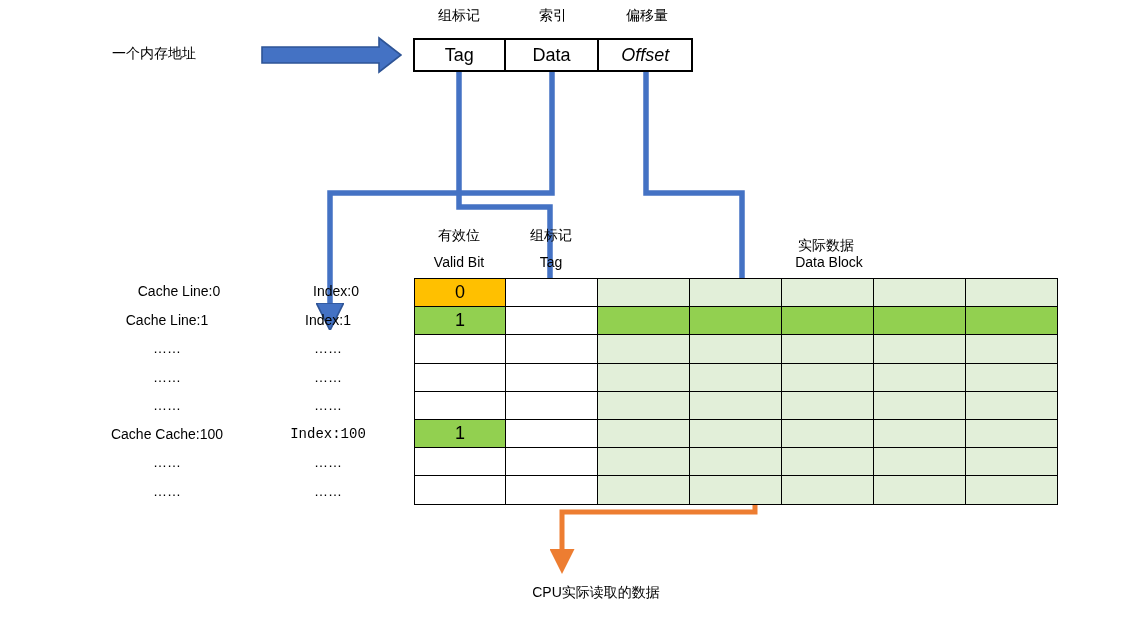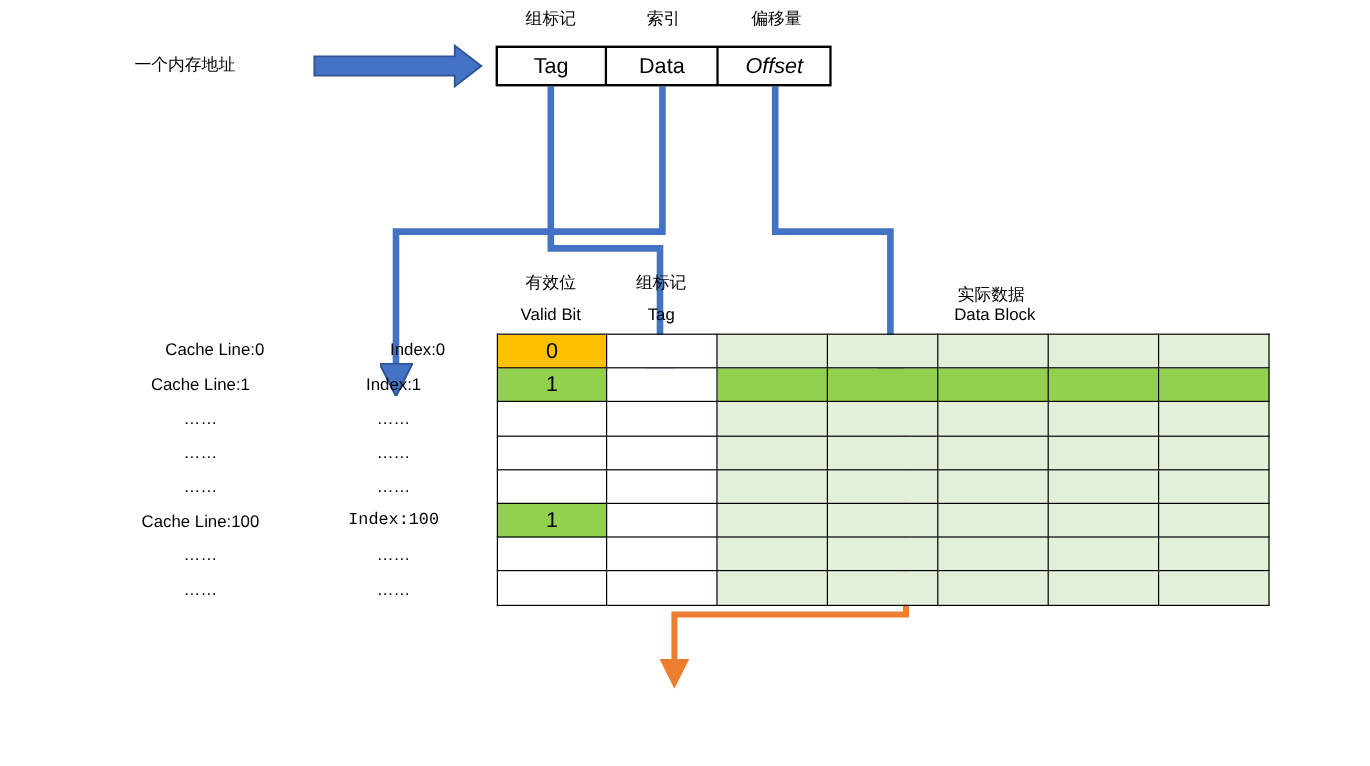--- a/index.html
+++ b/index.html
@@ -133,26 +133,26 @@
 
   <div class="lbl c" style="left:826px; top:238px;text-align:center;">实际数据</div>
   <div class="lbl c" style="left:806px; top:255px;margin-left:23px;">Data Block</div>
 
   <div id="line-labels">
       <div class="lbl c" style="left: 179px; top: 284px;">Cache Line:0</div>
       <div class="lbl c" style="left: 167px; top: 312.5px;">Cache Line:1</div>
       <div class="lbl c" style="left: 167px; top: 341px;">……</div>
       <div class="lbl c" style="left: 167px; top: 369.5px;">……</div>
       <div class="lbl c" style="left: 167px; top: 398px;">……</div>
-      <div class="lbl c" style="left: 167px; top: 426.5px;">Cache Line:100</div>
+      <div class="lbl c" style="left: 167px; top: 426.5px;">Cache Cache:100</div>
       <div class="lbl c" style="left: 167px; top: 455px;">……</div>
       <div class="lbl c" style="left: 167px; top: 483.5px;">……</div>
     </div>
   <div id="index-labels">
-      <div class="lbl c" style="left: 348px; top: 284px;">Index:0</div>
+      <div class="lbl c" style="left: 336px; top: 284px;">Index:0</div>
       <div class="lbl c" style="left: 328px; top: 312.5px; text-align: right;">Index:1</div>
       <div class="lbl c" style="left: 328px; top: 341px;">……</div>
       <div class="lbl c" style="left: 328px; top: 369.5px;">……</div>
       <div class="lbl c" style="left: 328px; top: 398px;">……</div>
       <div class="lbl c" style="left: 328px; top: 426.5px; font-family: Liberation Mono, monospace;">Index:100</div>
       <div class="lbl c" style="left: 328px; top: 455px;">……</div>
       <div class="lbl c" style="left: 328px; top: 483.5px;">……</div>
     </div>
 
   <table id="cache-table">
@@ -225,14 +225,15 @@
           <td class="tag"></td>
           <td class="data"></td>
           <td class="data"></td>
           <td class="data"></td>
           <td class="data"></td>
           <td class="data"></td>
         </tr>
       </tbody>
   </table>
 
+  <div class="lbl c" style="left:596px; top:585px;">CPU实际读取的数据</div>
 
 </div>
 
 </body></html>

